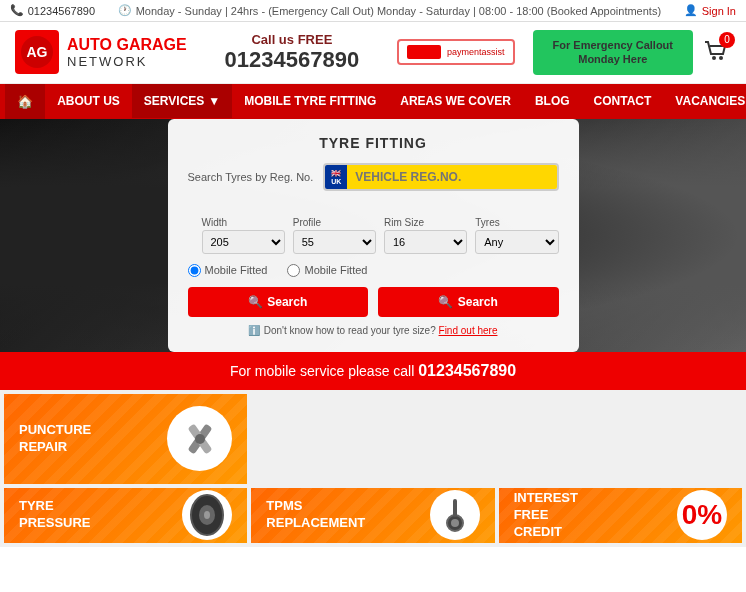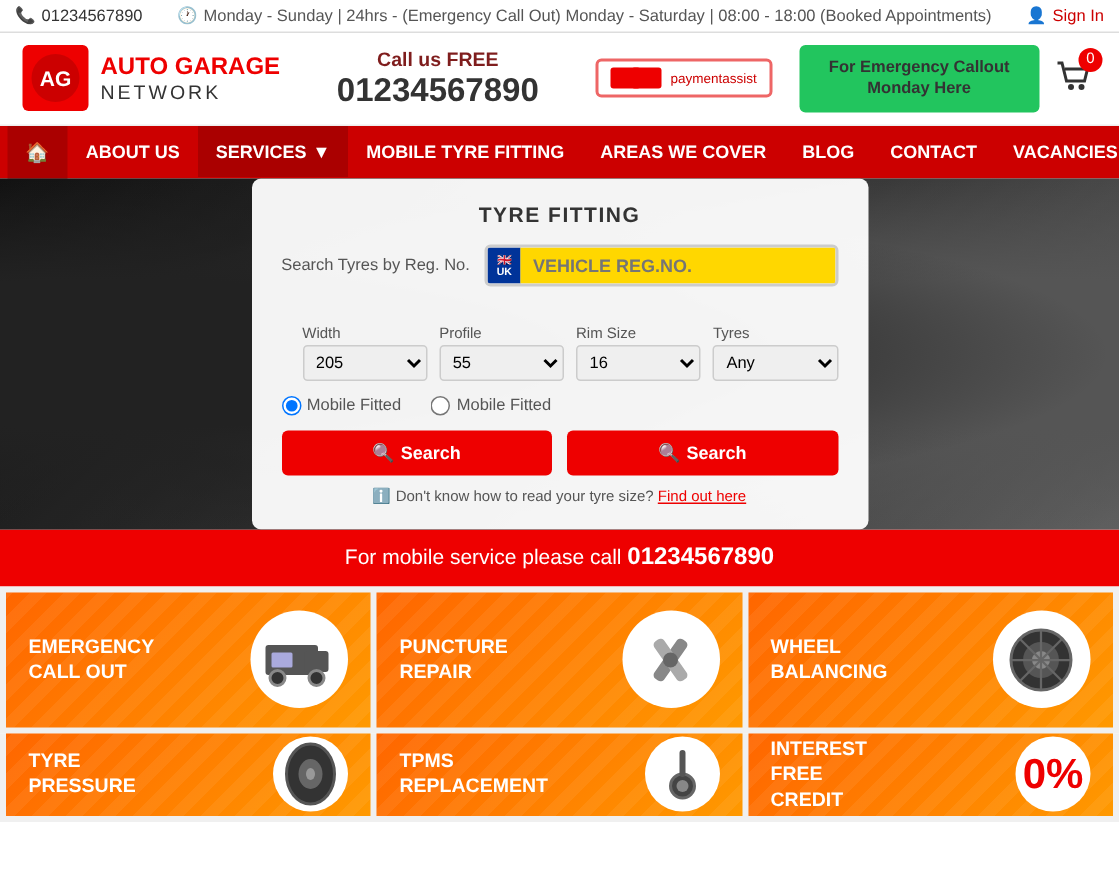--- a/index.html
+++ b/index.html
@@ -471,61 +471,33 @@
   </div>
 </div>
 
 <div class="mobile-service-bar">
   <span>For mobile service please call </span>
   <strong>01234567890</strong>
 </div>
 
 <div class="service-grid">
 
-  <div class="service-card card-orange">
-    <div class="card-stripe"></div>
-    <div class="card-text">EMERGENCY<br>CALL OUT</div>
-    <div class="card-icon-circle">
-      <svg width="50" height="40" viewBox="0 0 50 40">
-        <rect x="2" y="10" width="35" height="20" rx="2" fill="#555"></rect>
-        <rect x="28" y="14" width="16" height="14" rx="2" fill="#555"></rect>
-        <circle cx="10" cy="32" r="5" fill="#333" stroke="#888" stroke-width="2"></circle>
-        <circle cx="36" cy="32" r="5" fill="#333" stroke="#888" stroke-width="2"></circle>
-        <rect x="6" y="15" width="14" height="10" rx="1" fill="#aad"></rect>
-      </svg>
-    </div>
-  </div>
 
   <div class="service-card card-orange">
     <div class="card-stripe"></div>
     <div class="card-text">PUNCTURE<br>REPAIR</div>
     <div class="card-icon-circle">
       <svg width="48" height="48" viewBox="0 0 48 48">
         <rect x="20" y="8" width="8" height="32" rx="3" fill="#888" transform="rotate(35,24,24)"></rect>
         <rect x="20" y="8" width="8" height="32" rx="3" fill="#aaa" transform="rotate(-35,24,24)"></rect>
         <circle cx="24" cy="24" r="5" fill="#666"></circle>
       </svg>
     </div>
   </div>
 
-  <div class="service-card card-orange">
-    <div class="card-stripe"></div>
-    <div class="card-text">WHEEL<br>BALANCING</div>
-    <div class="card-icon-circle">
-      <svg width="50" height="50" viewBox="0 0 50 50">
-        <circle cx="25" cy="25" r="20" fill="#333" stroke="#666" stroke-width="2"></circle>
-        <circle cx="25" cy="25" r="12" fill="#555"></circle>
-        <circle cx="25" cy="25" r="6" fill="#888"></circle>
-        <line x1="25" y1="5" x2="25" y2="45" stroke="#666" stroke-width="1.5"></line>
-        <line x1="5" y1="25" x2="45" y2="25" stroke="#666" stroke-width="1.5"></line>
-        <line x1="11" y1="11" x2="39" y2="39" stroke="#666" stroke-width="1.5"></line>
-        <line x1="39" y1="11" x2="11" y2="39" stroke="#666" stroke-width="1.5"></line>
-      </svg>
-    </div>
-  </div>
 </div>
 
 <div class="bottom-card-row">
 
   <div class="partial-card card-orange">
     <div class="card-stripe"></div>
     <div class="card-text">TYRE<br>PRESSURE</div>
     <div class="card-icon-circle" style="width:50px;height:50px;">
       <svg width="40" height="44" viewBox="0 0 40 44">
         <ellipse cx="20" cy="22" rx="16" ry="20" fill="#333" stroke="#555" stroke-width="2"></ellipse>

